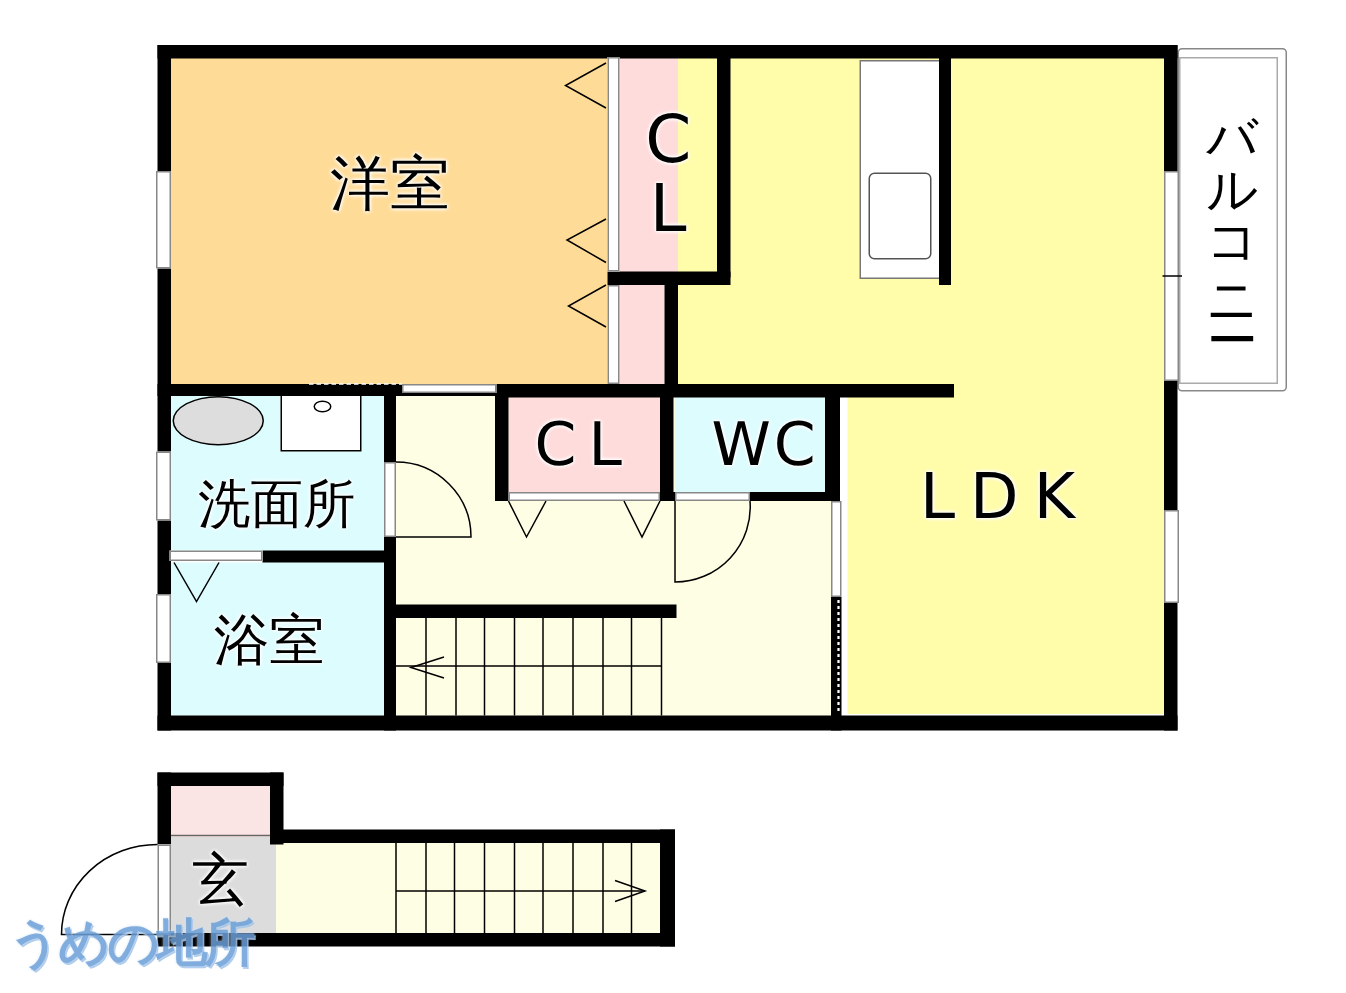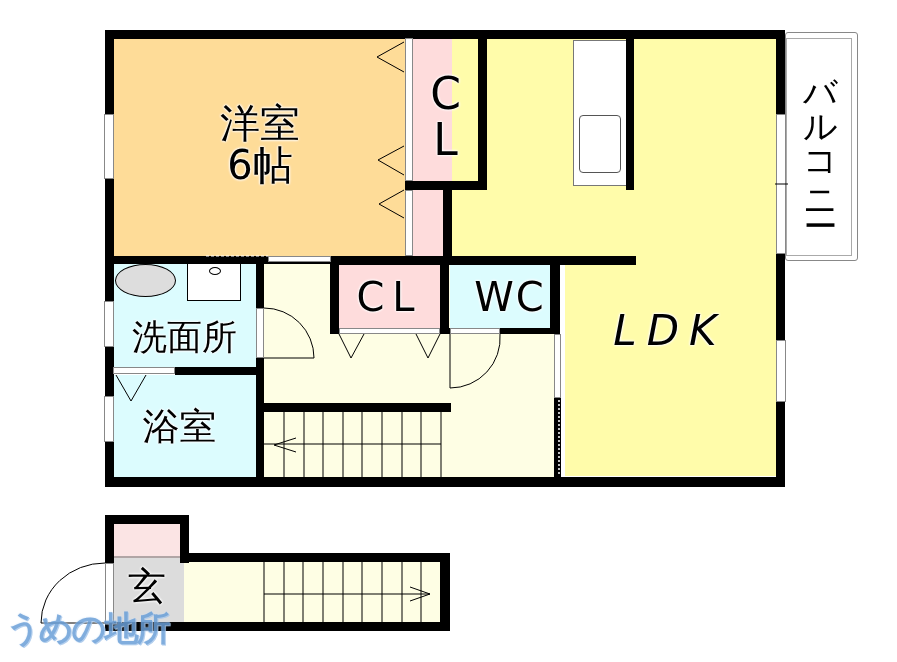--- a/index.html
+++ b/index.html
@@ -139,42 +139,41 @@
     <line x1="362" y1="562" x2="362" y2="622"></line>
     <line x1="382" y1="562" x2="382" y2="622"></line>
     <line x1="402" y1="562" x2="402" y2="622"></line>
     <line x1="421" y1="562" x2="421" y2="622"></line>
     <polyline points="410,587 430,594 410,601" fill="none"></polyline>
   </g>
 </svg>
 
 <div class="lbl" style="left:200px;top:103px;width:120px;font-size:40px;">
   <div>洋室</div>
-  <div style="margin-top:2px;">6帖</div>
 </div>
 
 <div class="lbl" style="left:418px;top:72px;width:55px;font-size:44px;">
   <div>C</div>
   <div style="margin-top:2px;">L</div>
 </div>
 
 <div class="lbl" style="left:800px;top:54px;width:40px;font-size:34px;line-height:1.12;writing-mode:vertical-rl;">
   <span>バルコニー</span>
 </div>
 
 <div class="lbl" style="left:339px;top:277px;width:101px;font-size:40px;letter-spacing:8px;">
   <span>CL</span>
 </div>
 
 <div class="lbl" style="left:450px;top:277px;width:120px;font-size:40px;letter-spacing:2px;">
   <span>WC</span>
 </div>
 
 <div class="lbl" style="left:575px;top:310px;width:190px;font-size:42px;">
-  <div style="letter-spacing:10px;font-style:italic;">LDK</div>
+  <div style="letter-spacing:10px;">LDK</div>
 </div>
 
 <div class="lbl" style="left:113px;top:320px;width:143px;font-size:35px;">
   <span>洗面所</span>
 </div>
 
 <div class="lbl" style="left:113px;top:408px;width:133px;font-size:37px;">
   <span>浴室</span>
 </div>
 

